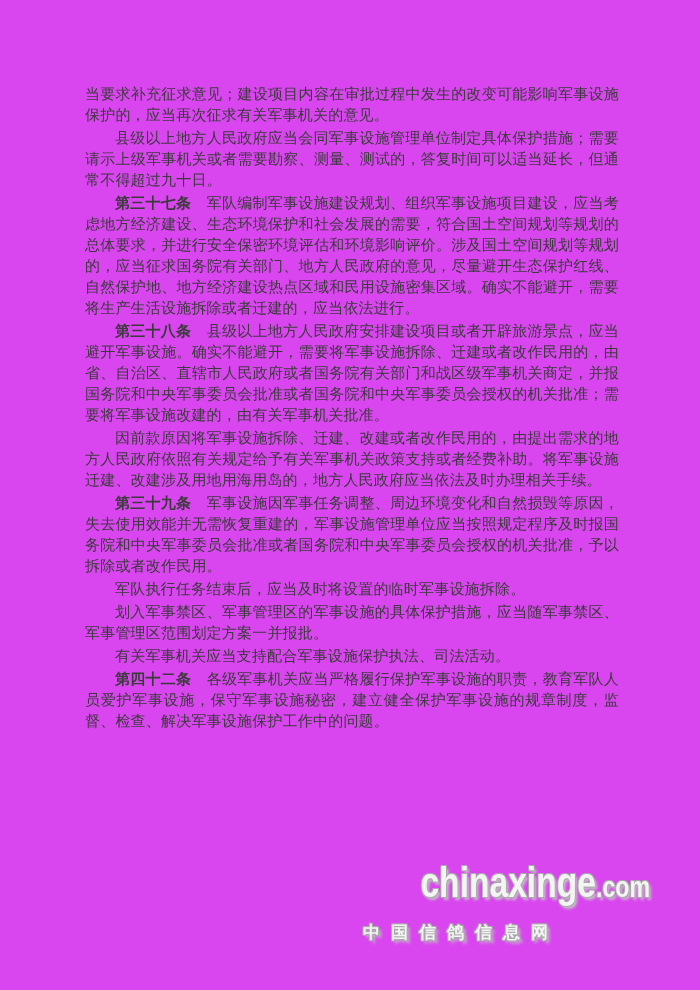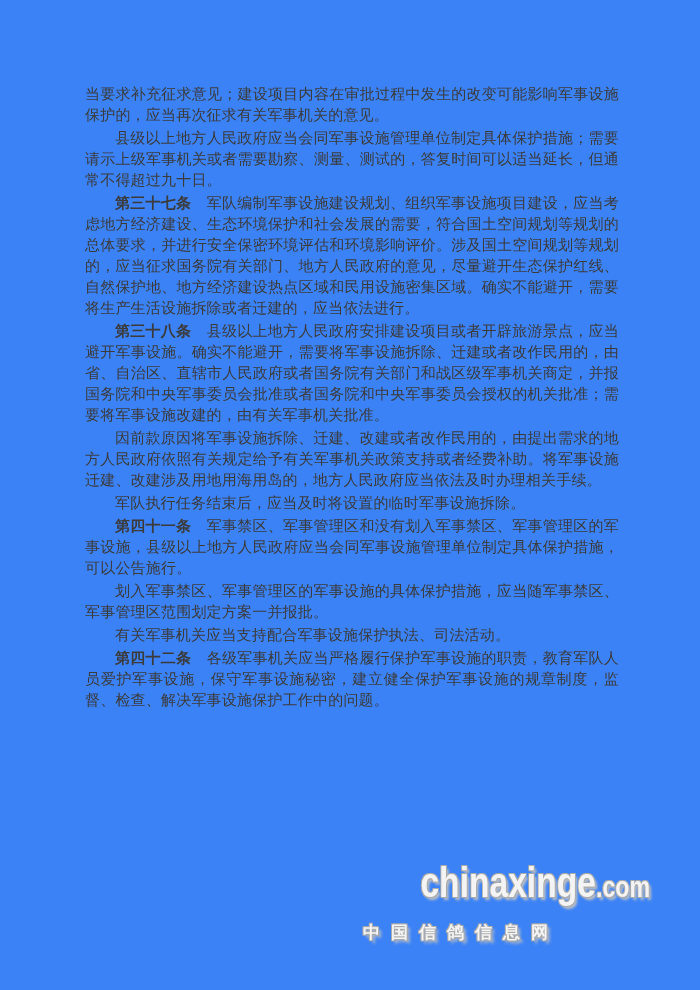--- a/index.html
+++ b/index.html
@@ -4,21 +4,21 @@
 <style>
   html,body{margin:0;padding:0;}
   body{
     width:700px;height:990px;
     background:#ffffff;
     font-family:"Liberation Serif","DejaVu Serif",serif;
   }
   .page{
     position:relative;
     width:700px;height:990px;
-    background:#3b82f6;
+    background:#d946ef;
     overflow:hidden;
   }
   .doc-body{
     position:absolute;
     left:85px;top:84px;width:534px;
     color:#3b3b3b;
   }
   .para{
     margin:0 0 2px 0;
     font-size:15px;
@@ -67,22 +67,22 @@
 
 <div class="page">
 
   <div class="doc-body">
 
   <p class="para no-indent">当要求补充征求意见；建设项目内容在审批过程中发生的改变可能影响军事设施保护的，应当再次征求有关军事机关的意见。</p>
       <p class="para">县级以上地方人民政府应当会同军事设施管理单位制定具体保护措施；需要请示上级军事机关或者需要勘察、测量、测试的，答复时间可以适当延长，但通常不得超过九十日。</p>
       <p class="para"><b>第三十七条</b>　军队编制军事设施建设规划、组织军事设施项目建设，应当考虑地方经济建设、生态环境保护和社会发展的需要，符合国土空间规划等规划的总体要求，并进行安全保密环境评估和环境影响评价。涉及国土空间规划等规划的，应当征求国务院有关部门、地方人民政府的意见，尽量避开生态保护红线、自然保护地、地方经济建设热点区域和民用设施密集区域。确实不能避开，需要将生产生活设施拆除或者迁建的，应当依法进行。</p>
       <p class="para"><b>第三十八条</b>　县级以上地方人民政府安排建设项目或者开辟旅游景点，应当避开军事设施。确实不能避开，需要将军事设施拆除、迁建或者改作民用的，由省、自治区、直辖市人民政府或者国务院有关部门和战区级军事机关商定，并报国务院和中央军事委员会批准或者国务院和中央军事委员会授权的机关批准；需要将军事设施改建的，由有关军事机关批准。</p>
       <p class="para">因前款原因将军事设施拆除、迁建、改建或者改作民用的，由提出需求的地方人民政府依照有关规定给予有关军事机关政策支持或者经费补助。将军事设施迁建、改建涉及用地用海用岛的，地方人民政府应当依法及时办理相关手续。</p>
+      <p class="para"><b>第三十九条</b>　军事设施因军事任务调整、周边环境变化和自然损毁等原因，失去使用效能并无需恢复重建的，军事设施管理单位应当按照规定程序及时报国务院和中央军事委员会批准或者国务院和中央军事委员会授权的机关批准，予以拆除或者改作民用。</p>
       <p class="para">军队执行任务结束后，应当及时将设置的临时军事设施拆除。</p>
-      <p class="para"><b>第四十一条</b>　军事禁区、军事管理区和没有划入军事禁区、军事管理区的军事设施，县级以上地方人民政府应当会同军事设施管理单位制定具体保护措施，可以公告施行。</p>
       <p class="para">划入军事禁区、军事管理区的军事设施的具体保护措施，应当随军事禁区、军事管理区范围划定方案一并报批。</p>
       <p class="para">有关军事机关应当支持配合军事设施保护执法、司法活动。</p>
       <p class="para"><b>第四十二条</b>　各级军事机关应当严格履行保护军事设施的职责，教育军队人员爱护军事设施，保守军事设施秘密，建立健全保护军事设施的规章制度，监督、检查、解决军事设施保护工作中的问题。</p>
     </div>
 
   <div class="watermark">
     <div class="wm-line1">
       <span class="wm-site">chinaxinge</span><span class="wm-tld">.com</span>
     </div>
     <div class="wm-line2">中国信鸽信息网</div>

